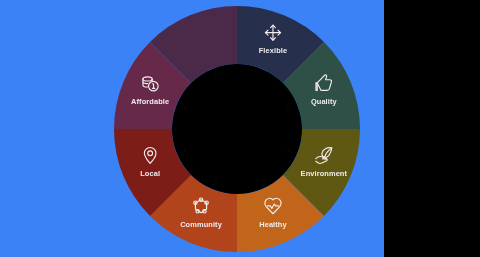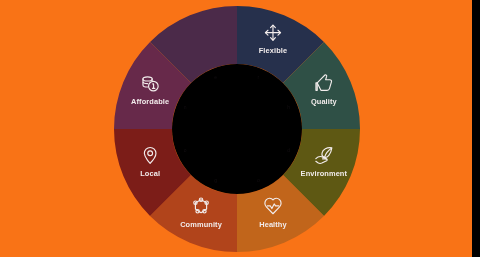--- a/index.html
+++ b/index.html
@@ -1,18 +1,18 @@
 <!DOCTYPE html>
 <html><head>
 <meta charset="utf-8">
 <style>
   html,body{margin:0;padding:0;background:#000;}
   body{width:480px;height:257px;overflow:hidden;
        font-family:"Liberation Sans","DejaVu Sans",sans-serif;}
-  #stage{position:relative;width:472px;height:257px;background:#f97316;text-decoration:underline;}
+  #stage{position:relative;width:384px;height:257px;background:#3b82f6;text-decoration:underline;}
   #wheel{position:absolute;left:0;top:0;}
   .seg-label{font-size:7.4px;font-weight:700;fill:#f2ecec;
              text-anchor:middle;dominant-baseline:middle;letter-spacing:.12px;}
   .seg-icon{fill:none;stroke:#f2ecec;stroke-width:1.15;
             stroke-linecap:round;stroke-linejoin:round;}
   .hub-mark{fill:#141013;font-size:5px;text-anchor:middle;
             dominant-baseline:middle;opacity:.92;}
 </style>
 </head>
 <body>

